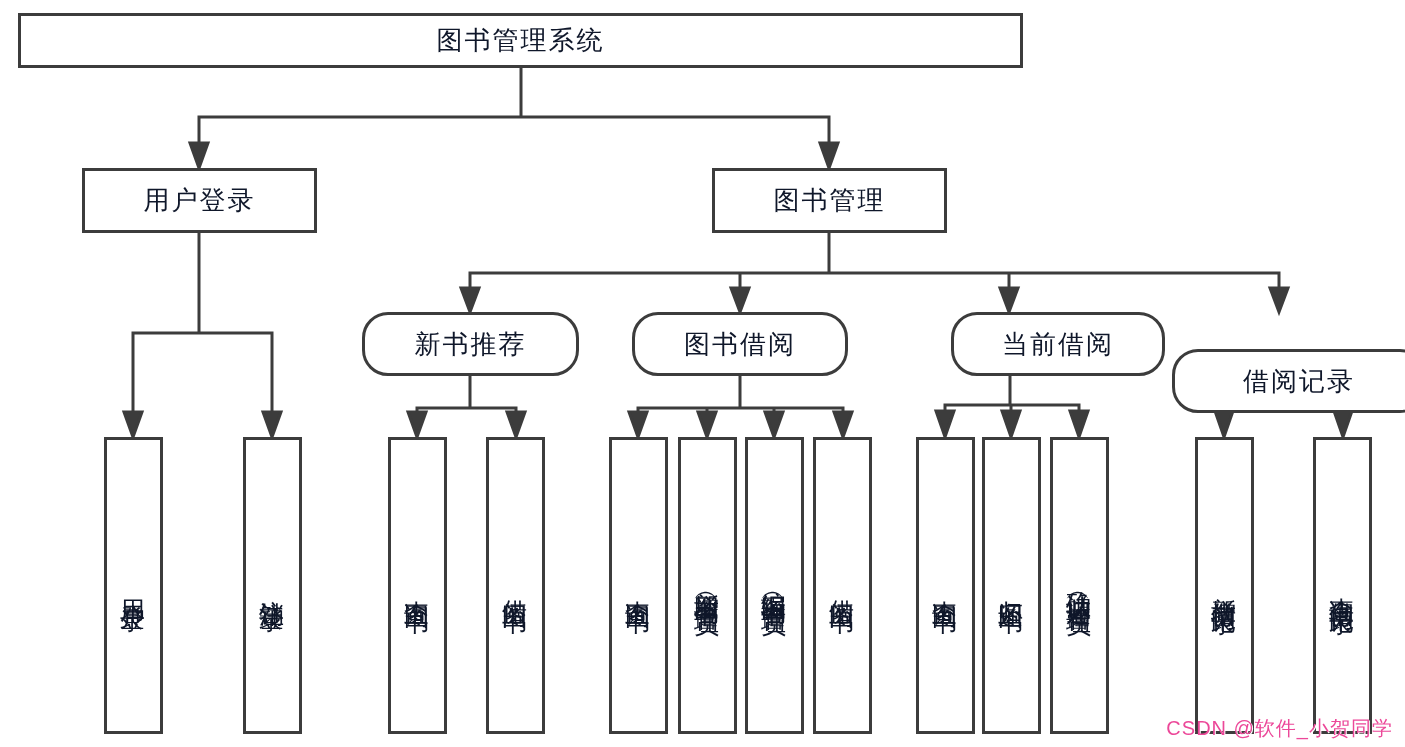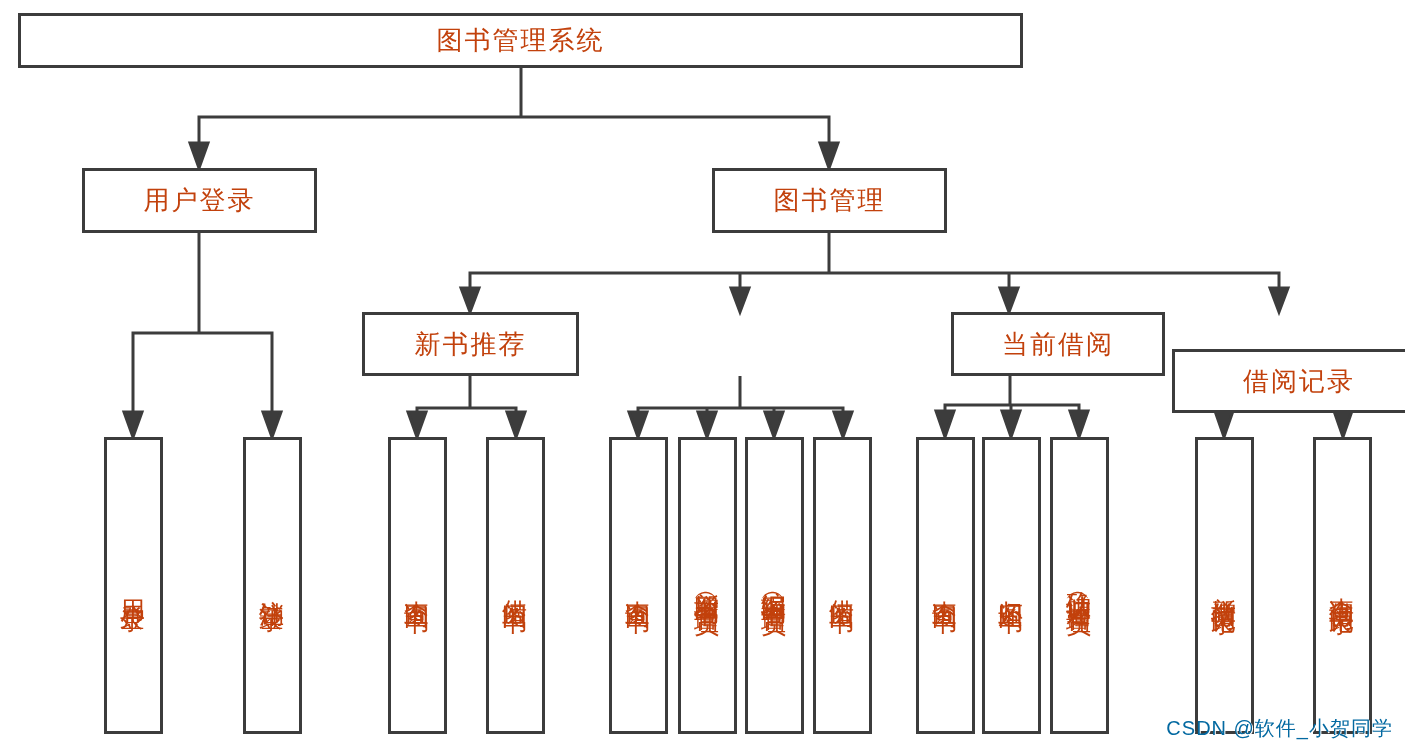--- a/index.html
+++ b/index.html
@@ -22,36 +22,36 @@
     box-sizing: border-box;
     border: 3px solid #3c3c3c;
     background: #ffffff;
     display: flex;
     align-items: center;
     justify-content: center;
   }
   .box .lbl {
     font-size: 26px;
     letter-spacing: 2px;
-    color: #c2410c;
+    color: #0f172a;
     white-space: nowrap;
   }
   .box.v .lbl {
     writing-mode: vertical-rl;
     text-orientation: mixed;
     letter-spacing: 3px;
     font-size: 25px;
   }
   
   #n-root   { left: 18px;  top: 13px;  width: 1005px; height: 55px; }
   
   #n-user-login      { left: 82px;  top: 168px; width: 235px; height: 65px; }
   #n-book-management { left: 712px; top: 168px; width: 235px; height: 65px; font-family: Liberation Mono, monospace; }
   
-  .l3 { top: 312px; height: 64px; }
+  .l3 { top: 312px; height: 64px; border-radius: 26px; }
   #n-new-book-recommend { left: 362px;  width: 217px; }
   #n-book-borrow        { left: 632px;  width: 216px; }
   #n-current-borrow     { left: 903px;  width: 214px; margin-left: 48px; }
   #n-borrow-records     { left: 1172px; width: 254px; margin-top: 37px; }
   
   .leaf { top: 437px; height: 297px; width: 59px; }
   #n-leaf-user-login { left: 104px; }
   #n-leaf-logout     { left: 243px; }
   #n-leaf-nb-query   { left: 388px; }
   #n-leaf-nb-borrow  { left: 486px; }
@@ -63,21 +63,21 @@
   #n-leaf-cb-return  { left: 982px; }
   #n-leaf-cb-confirm { left: 1050px; }
   #n-leaf-br-add     { left: 1195px; }
   #n-leaf-br-query   { left: 1313px; }
 
   #watermark {
     position: absolute;
     right: 12px;
     bottom: 5px;
     font-size: 20px;
-    color: #0369a1;
+    color: #ec4899;
     text-shadow: 1px 1px 0 #ffffff;
     letter-spacing: 1px;
     white-space: nowrap;
     z-index: 5;
   }
 </style>
 </head>
 <body>
 
 <div id="canvas">
@@ -139,20 +139,23 @@
   <div class="box" id="n-user-login">
     <span class="lbl">用户登录</span>
   </div>
   <div class="box" id="n-book-management">
     <span class="lbl">图书管理</span>
   </div>
 
   <div class="box l3" id="n-new-book-recommend">
     <span class="lbl">新书推荐</span>
   </div>
+  <div class="box l3" id="n-book-borrow">
+    <span class="lbl">图书借阅</span>
+  </div>
   <div class="box l3" id="n-current-borrow">
     <span class="lbl">当前借阅</span>
   </div>
   <div class="box l3" id="n-borrow-records">
     <span class="lbl">借阅记录</span>
   </div>
 
   <div class="box leaf v" id="n-leaf-user-login">
     <span class="lbl">用户登录</span>
   </div>

